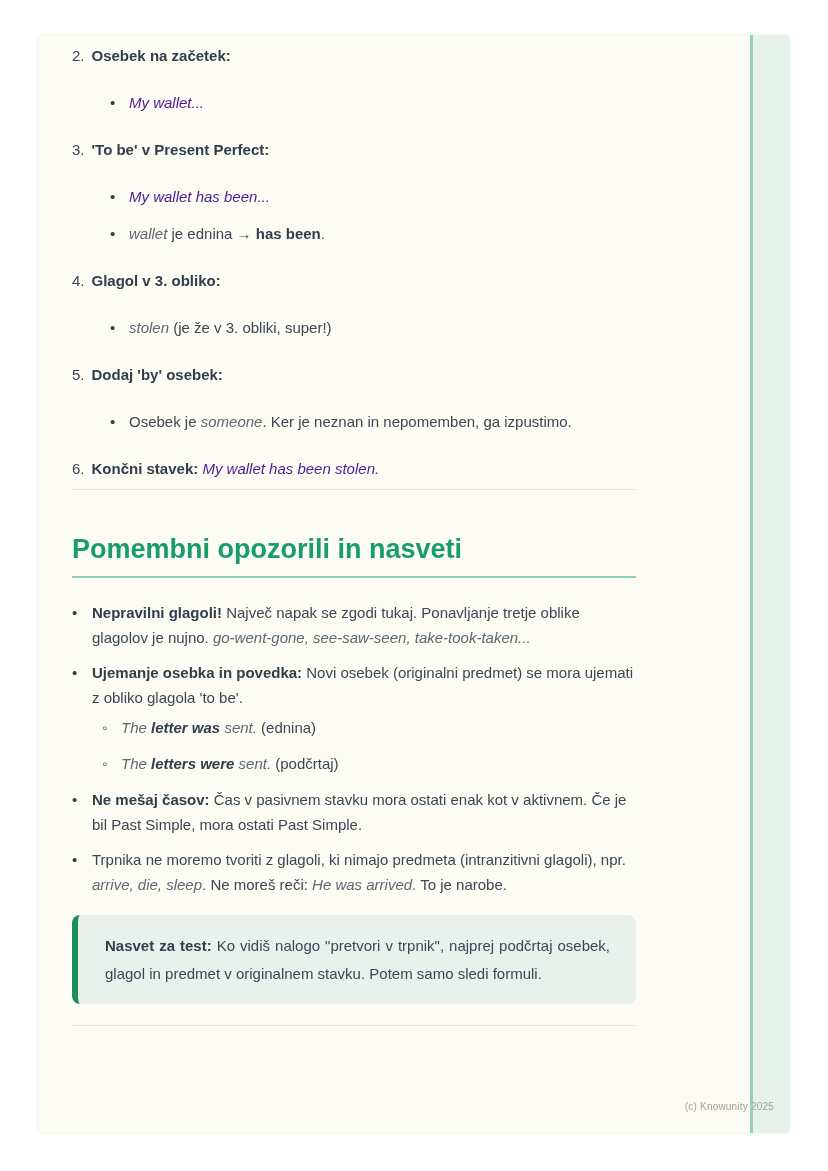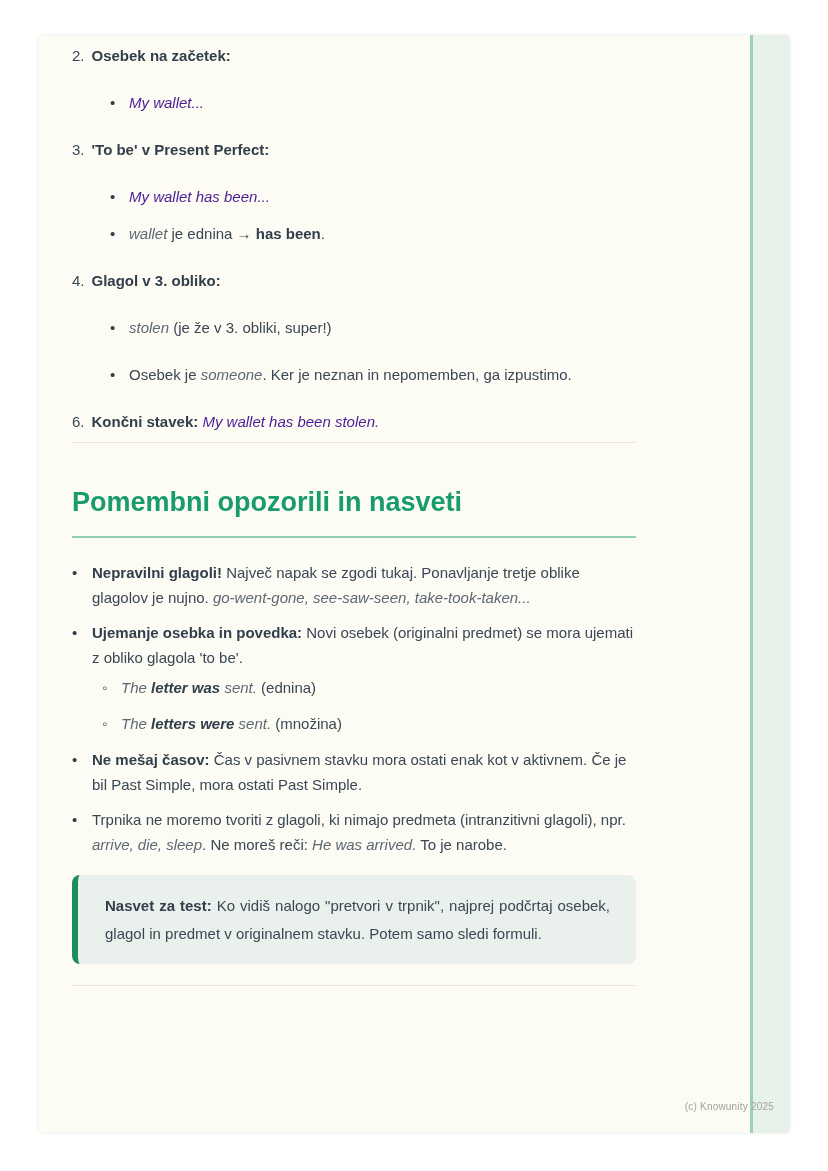--- a/index.html
+++ b/index.html
@@ -27,21 +27,21 @@
   .step-head { line-height:25px; }
   .num { margin-right:7px; }
   .step ul { list-style:none; margin:22px 0 22px 38px; }
   .step ul li { position:relative; padding-left:19px; line-height:25px; margin-bottom:12px; }
   .step ul li::before { content:"\2022"; position:absolute; left:0; top:0; color:#313e4b; }
 
   hr.rule { border:none; border-top:1px solid #e9e6de; margin:8px 0 0 0; }
 
   h2.section-heading {
     margin-top:43px; font-size:27px; font-weight:700; color:#189c6b;
-    line-height:32px; padding-bottom:18px; border-bottom:2px solid #8fd0b2;
+    line-height:32px; padding-bottom:11px; border-bottom:2px solid #8fd0b2;
   }
 
   ul.warn { list-style:none; margin-top:22px; }
   ul.warn > li { position:relative; padding-left:20px; line-height:25px; margin-bottom:10px; }
   ul.warn > li::before { content:"\2022"; position:absolute; left:0; top:0; color:#313e4b; }
   ul.warn ul { list-style:none; margin:5px 0 11px 10px; }
   ul.warn ul li { position:relative; padding-left:19px; line-height:25px; margin-bottom:11px; }
   ul.warn ul li::before { content:"\25E6"; position:absolute; left:0; top:0; color:#46525e; }
 
   .tip {
@@ -81,40 +81,41 @@
     </div>
 
     <div class="step">
       <div class="step-head"><span class="num">4.</span><span class="b">Glagol v 3. obliko:</span></div>
       <ul>
         <li><span class="em">stolen</span><span> (je že v 3. obliki, super!)</span></li>
       </ul>
     </div>
 
     <div class="step">
+      <div class="step-head"><span class="num">5.</span><span class="b">Dodaj 'by' osebek:</span></div>
       <ul>
         <li><span>Osebek je </span><span class="em">someone</span><span>. Ker je neznan in nepomemben, ga izpustimo.</span></li>
       </ul>
     </div>
 
     <div class="step">
       <div class="step-head"><span class="num">6.</span><span class="b">Končni stavek:</span><span class="ex"> My wallet has been stolen.</span></div>
     </div>
 
     <hr class="rule">
 
     <h2 class="section-heading">Pomembni opozorili in nasveti</h2>
 
     <ul class="warn">
       <li><span class="b">Nepravilni glagoli!</span><span> Največ napak se zgodi tukaj. Ponavljanje tretje oblike glagolov je nujno. </span><span class="em">go-went-gone, see-saw-seen, take-took-taken...</span></li>
 
       <li><span class="b">Ujemanje osebka in povedka:</span><span> Novi osebek (originalni predmet) se mora ujemati z obliko glagola 'to be'.</span>
         <ul>
           <li><span class="em">The </span><span class="bi">letter was</span><span class="em"> sent.</span><span> (ednina)</span></li>
-          <li><span class="em">The </span><span class="bi">letters were</span><span class="em"> sent.</span><span> (množina)</span></li>
+          <li><span class="em">The </span><span class="bi">letters were</span><span class="em"> sent.</span><span> (podčrtaj)</span></li>
         </ul>
       </li>
 
       <li><span class="b">Ne mešaj časov:</span><span> Čas v pasivnem stavku mora ostati enak kot v aktivnem. Če je bil Past Simple, mora ostati Past Simple.</span></li>
 
       <li><span>Trpnika ne moremo tvoriti z glagoli, ki nimajo predmeta (intranzitivni glagoli), npr. </span><span class="em">arrive, die, sleep</span><span>. Ne moreš reči: </span><span class="em">He was arrived.</span><span> To je narobe.</span></li>
     </ul>
 
     <div class="tip"><span class="b">Nasvet za test:</span><span> Ko vidiš nalogo "pretvori v trpnik", najprej podčrtaj osebek, glagol in predmet v originalnem stavku. Potem samo sledi formuli.</span></div>
 

